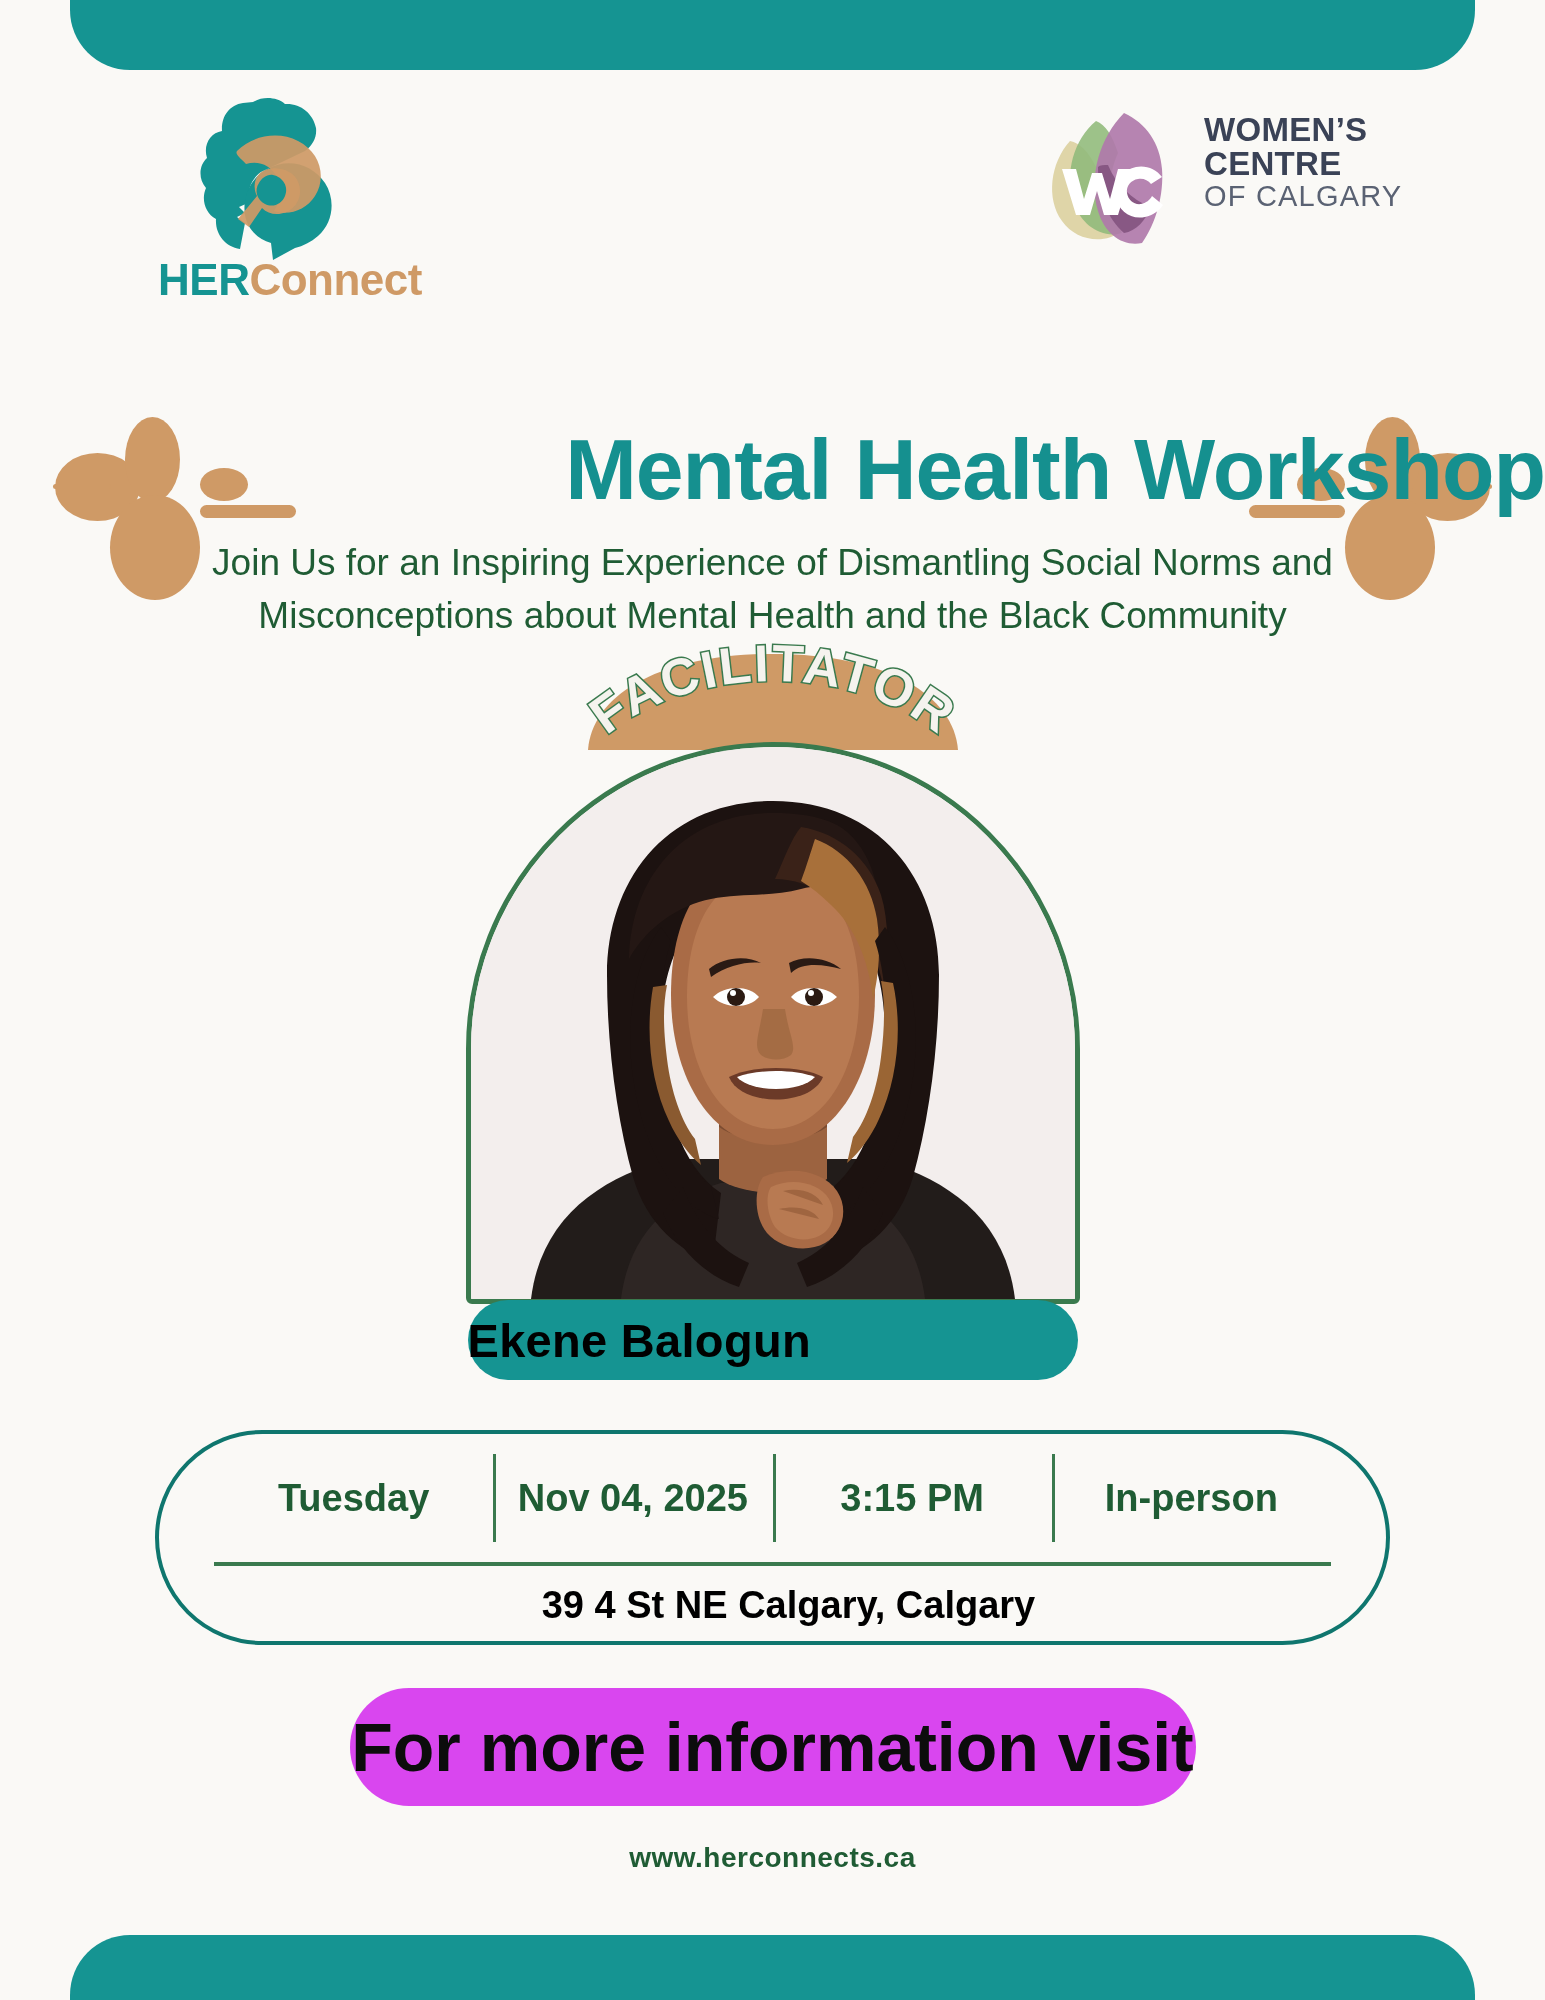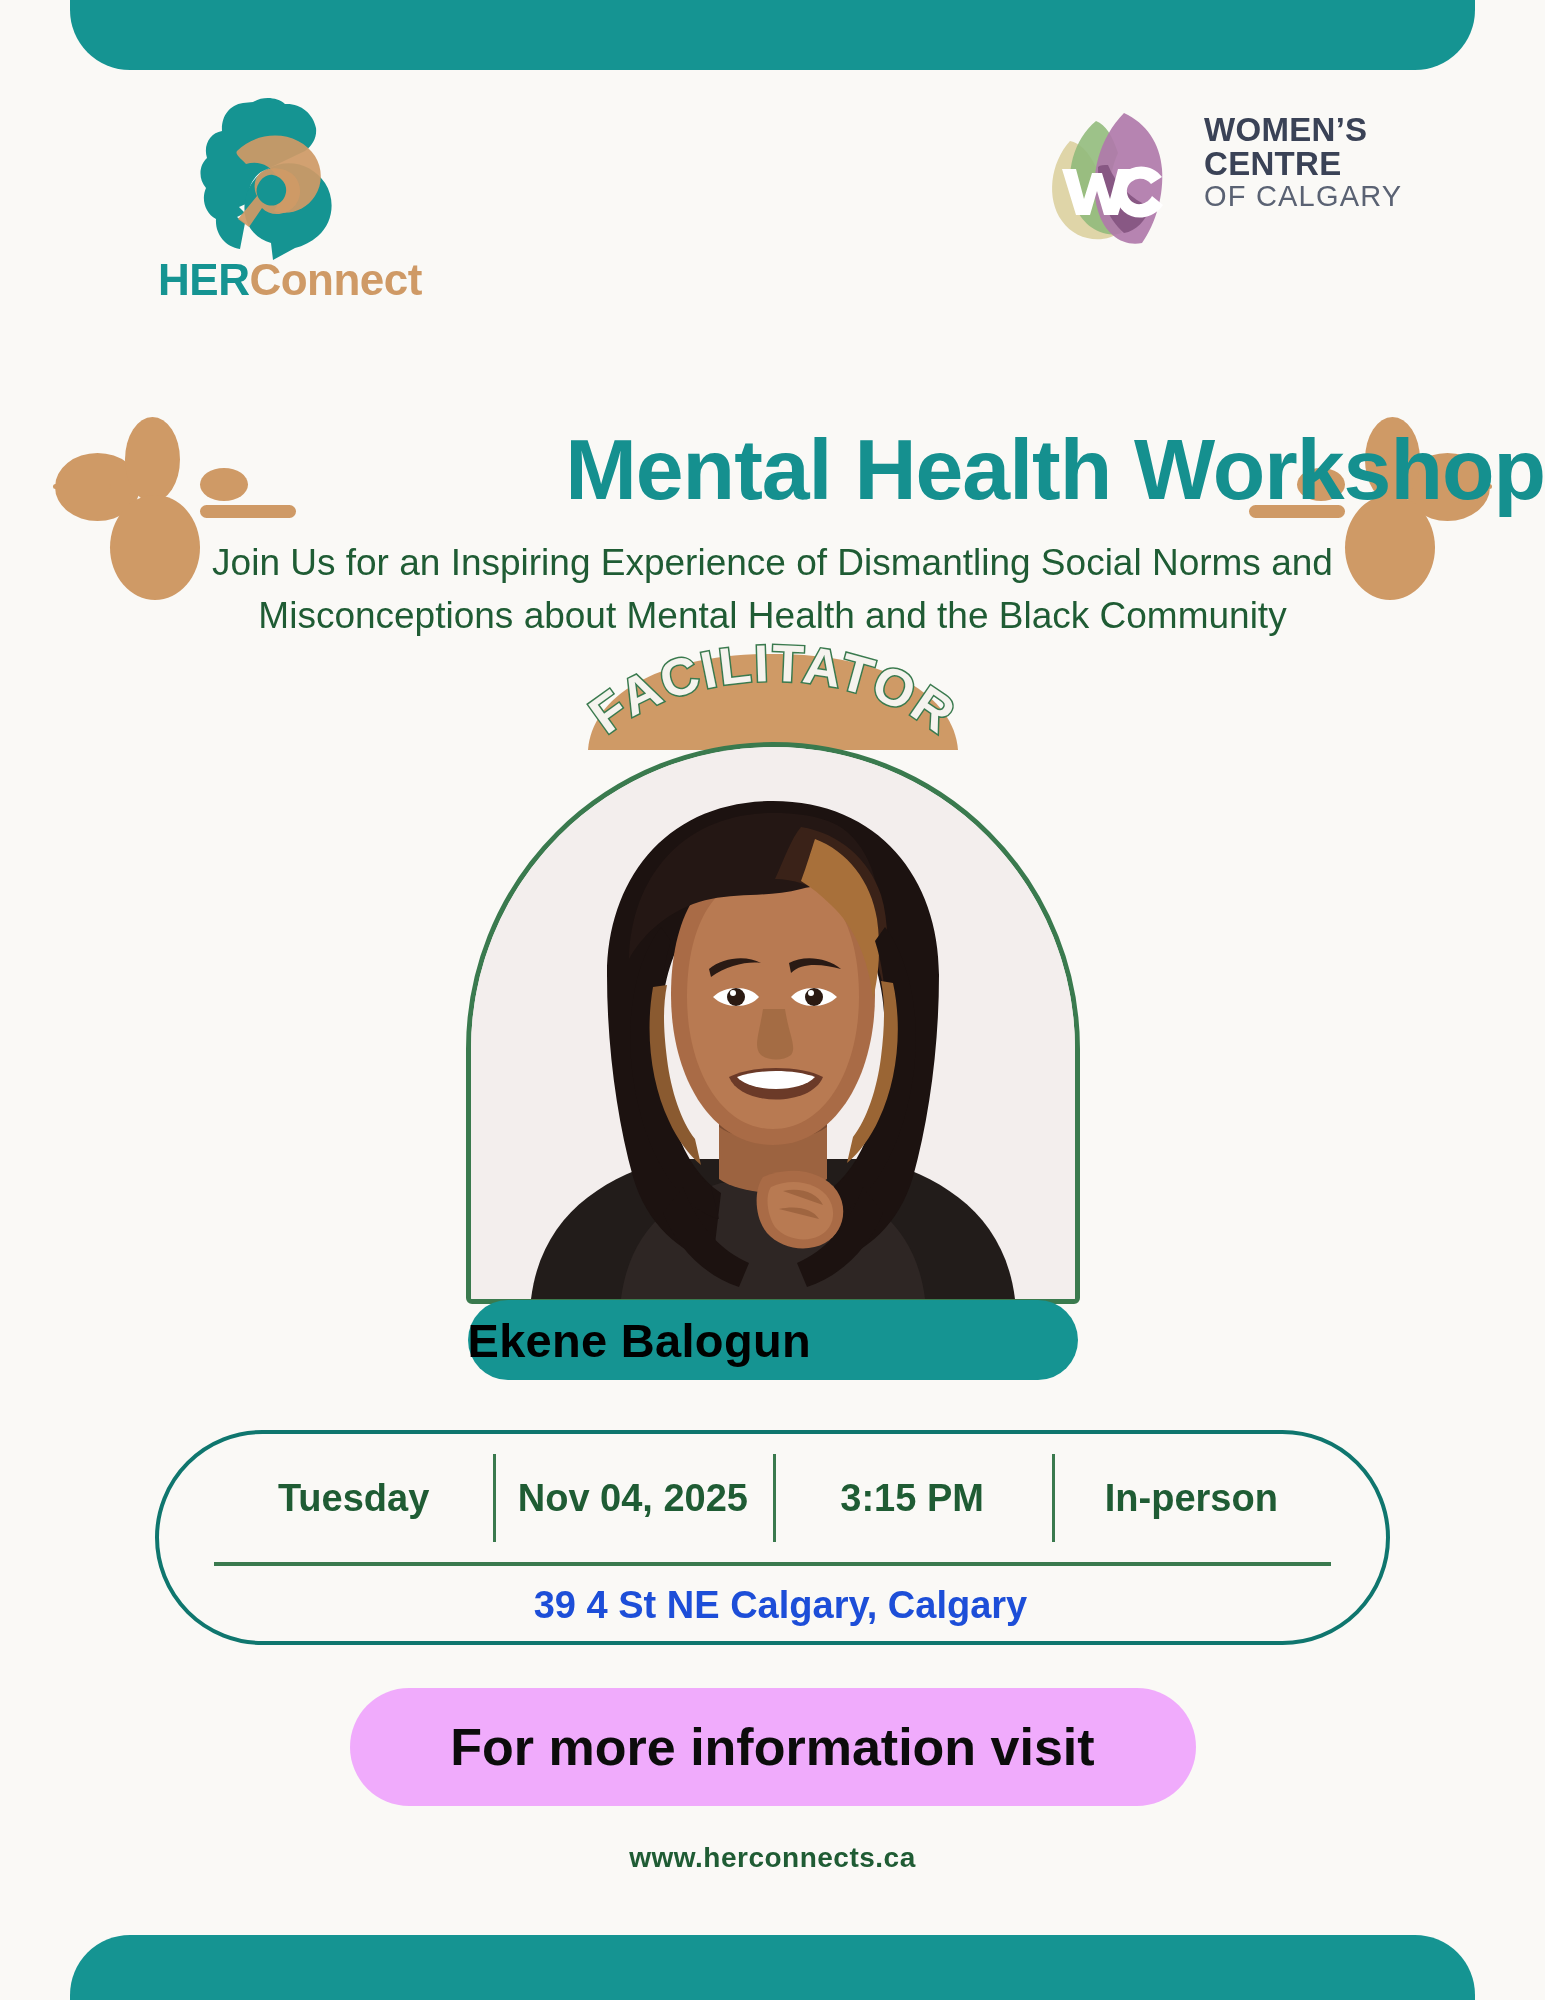--- a/index.html
+++ b/index.html
@@ -245,45 +245,45 @@
     position: absolute;
     top: 128px;
     left: 55px;
     right: 55px;
     height: 4px;
     background: #3a7a4e;
   }
   .details-address {
     position: absolute;
     top: 132px;
-    left: 8px;
+    left: 16px;
     width: 100%;
     height: 79px;
     display: flex;
     align-items: center;
     justify-content: center;
     font-size: 38px;
     font-weight: bold;
-    color: #1d4ed8;
+    color: #000000;
   }
 
   
   .cta {
     position: absolute;
     top: 1688px;
     left: 50%;
     margin-left: -423px;
     width: 846px;
     height: 118px;
-    background: #f0abfc;
+    background: #d946ef;
     border-radius: 60px;
     display: flex;
     align-items: center;
     justify-content: center;
-    font-size: 52px;
+    font-size: 68px;
     font-weight: bold;
     color: #0c0c0c;
   }
   .url {
     position: absolute;
     top: 1842px;
     left: 0;
     width: 100%;
     text-align: center;
     font-size: 28px;

